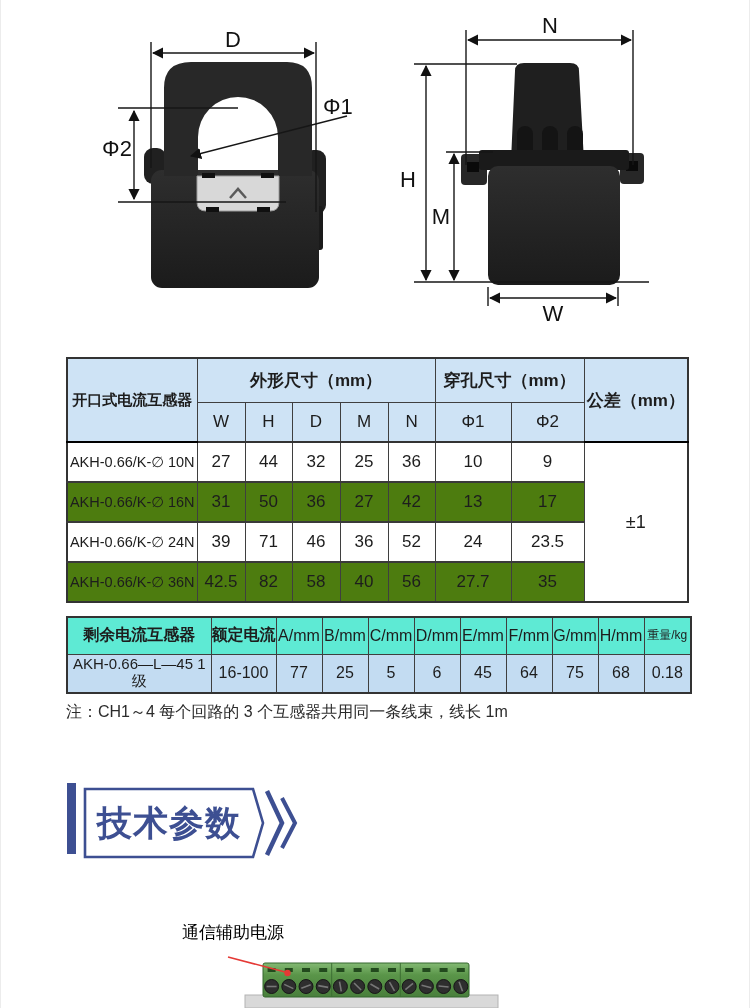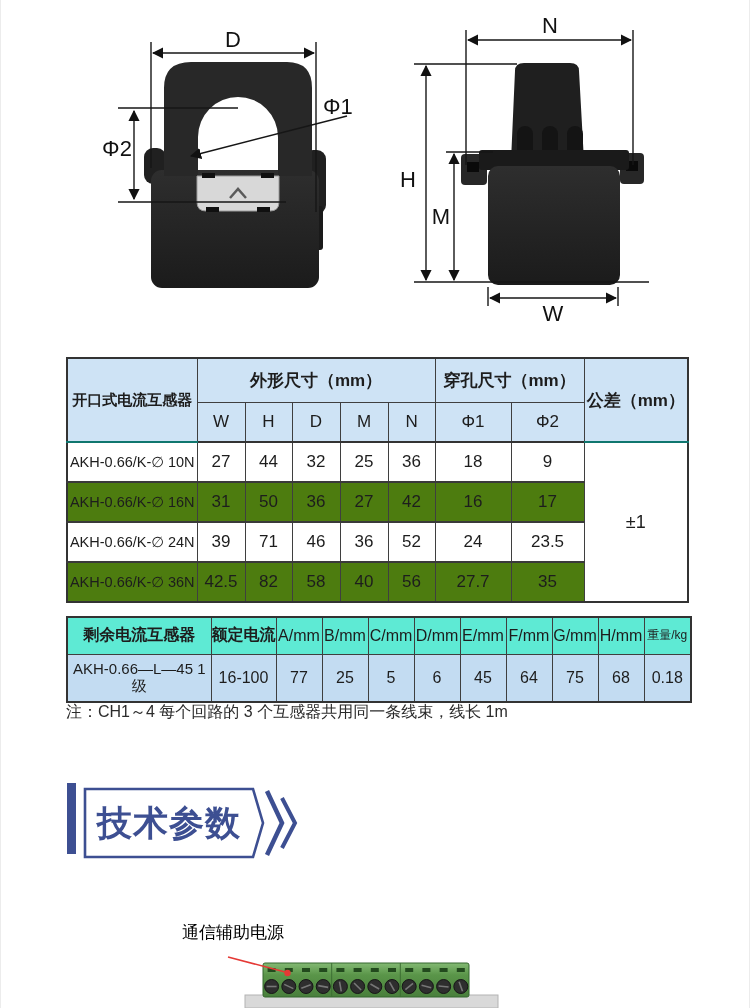--- a/index.html
+++ b/index.html
@@ -11,33 +11,33 @@
   svg text{font-family:"Liberation Sans","DejaVu Sans",sans-serif;}
 
   
   table{border-collapse:collapse;table-layout:fixed;position:absolute;background:#fff;}
   .t1{left:65px;top:357px;width:621px;border:2px solid #333;}
   .t1 th,.t1 td{border:1px solid #3f3f3f;padding:0;text-align:center;vertical-align:middle;overflow:hidden;}
   .t1 thead th{background:#cee3f5;font-weight:bold;font-size:17px;}
   .t1 thead .sub th{font-weight:normal;}
   .t1 .group-row th{border-bottom:1px solid #3f3f3f;}
   .t1 thead tr.sub th{border-bottom:2px solid #333;}
-  .t1 th[rowspan]{border-bottom:2px solid #0f766e;}
+  .t1 th[rowspan]{border-bottom:2px solid #000000;}
   .t1 tbody td{border-top:2px solid #3a3a3a;font-size:17px;}
   .t1 tbody .model{font-size:14.5px;}
   .t1 tbody tr{height:40px;}
   .t1 .group-row{height:44px;}
   .t1 .sub{height:40px;}
   .t1 tr.alt td{background:#4d7c0f;}
   .t1 td.tol-cell{background:#fff;font-size:18px;}
 
   .t2{left:65px;top:616px;width:624px;border:2px solid #333;}
   .t2 th,.t2 td{border:1px solid #3f3f3f;padding:0;text-align:center;vertical-align:middle;overflow:hidden;font-size:16px;}
   .t2 thead tr{height:37px;}
-  .t2 tbody tr{height:48px;background:#c3dcf2;}
+  .t2 tbody tr{height:39px;background:#c3dcf2;}
   .t2 th{font-weight:normal;background:#5eead4;}
   .t2 th.cn{font-weight:bold;}
   .t2 th.small,.t2 td.small{font-size:12px;}
   .t2 td.model{font-size:15px;}
 
   
   .note{position:absolute;left:65px;top:702px;font-size:16px;color:#2b2b2b;}
 
   
   .banner-svg{position:absolute;left:60px;top:780px;}
@@ -158,32 +158,32 @@
       </tr>
     </thead>
     <tbody>
       <tr>
         <td class="model">AKH-0.66/K-∅ 10N</td>
         <td>27</td>
         <td>44</td>
         <td>32</td>
         <td>25</td>
         <td>36</td>
-        <td>18</td>
+        <td>10</td>
         <td>9</td>
         <td class="tol-cell" rowspan="4">±1</td>
       </tr>
       <tr class="alt">
         <td class="model">AKH-0.66/K-∅ 16N</td>
         <td>31</td>
         <td>50</td>
         <td>36</td>
         <td>27</td>
         <td>42</td>
-        <td>16</td>
+        <td>13</td>
         <td>17</td>
       </tr>
       <tr>
         <td class="model">AKH-0.66/K-∅ 24N</td>
         <td>39</td>
         <td>71</td>
         <td>46</td>
         <td>36</td>
         <td>52</td>
         <td>24</td>

